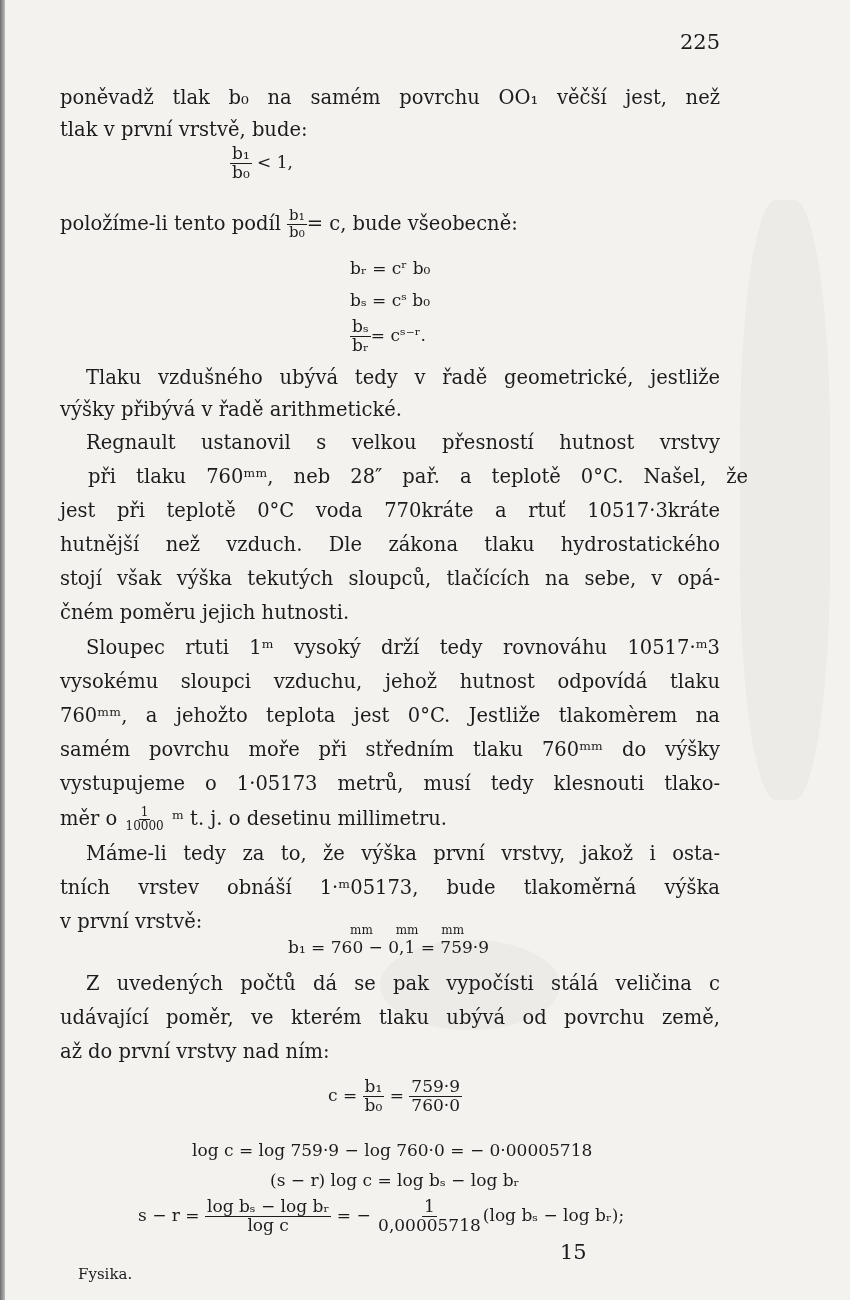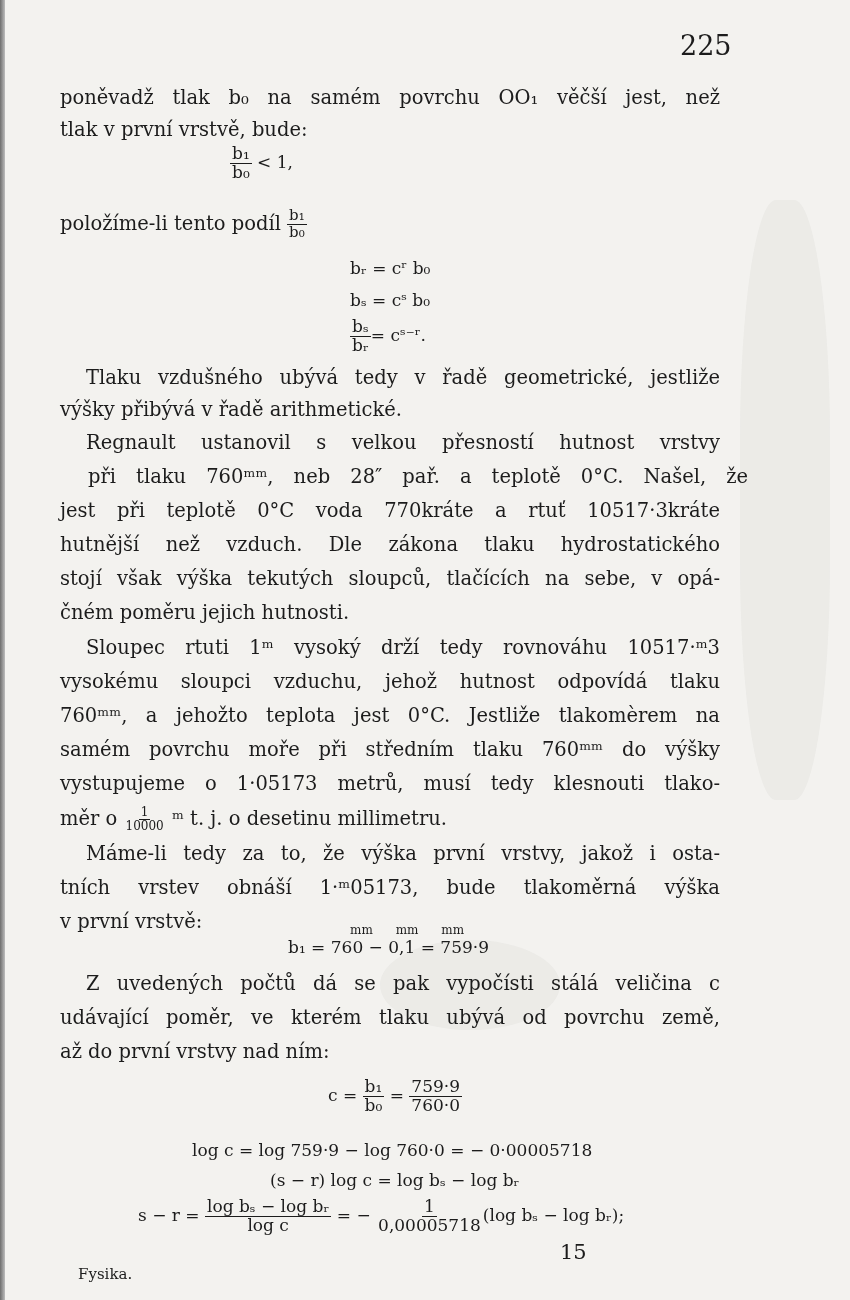--- a/index.html
+++ b/index.html
@@ -4,21 +4,21 @@
 <style>
   html, body { margin: 0; padding: 0; }
   body {
     width: 850px; height: 1300px; position: relative; overflow: hidden;
     background: #f3f2ef;
     font-family: "DejaVu Serif", "Liberation Serif", serif;
     color: #1c1c1c;
   }
   .page-edge { position: absolute; left: 0; top: 0; width: 5px; height: 1300px; background: linear-gradient(to right,#6e6e6e,#bdbdbd); }
   .stain { position:absolute; border-radius:50%; background: rgba(150,150,140,0.08); }
-  .page-number { position: absolute; top: 30px; left: 680px; font-size: 27px; }
+  .page-number { position: absolute; top: 30px; left: 680px; font-size: 21px; }
   .line { position: absolute; left: 60px; width: 660px; font-size: 19.5px; white-space: nowrap; }
   .jline { text-align: justify; text-align-last: justify; }
   .indent { padding-left: 26px; box-sizing: border-box; }
   .eq { position: absolute; font-size: 17px; white-space: nowrap; }
   .frac { display: inline-flex; flex-direction: column; align-items: center; vertical-align: middle; line-height: 1.05; }
   .frac .num { border-bottom: 1px solid #1c1c1c; padding: 0 2px; }
   .frac .den { padding: 0 2px; }
   .footer-sig { position: absolute; left: 78px; top: 1265px; font-size: 15px; }
   .footer-num { position: absolute; left: 560px; top: 1240px; font-size: 21px; }
   .small { font-size: 12px; }
@@ -41,21 +41,21 @@
       <span class="den">b₀</span>
     </span>
   <span>&lt; 1,</span>
 </div>
 
 <div class="line" style="top:208px;">
   <span>položíme-li tento podíl</span>
   <span class="frac" style="font-size:15px;">
       <span class="num">b₁</span>
       <span class="den">b₀</span>
-    </span>
+    </span><span>= c, bude všeobecně:</span>
 </div>
 
 <div class="eq" style="left:350px;top:258px;">bᵣ = cʳ b₀</div>
 <div class="eq" style="left:350px;top:290px;">bₛ = cˢ b₀</div>
 <div class="eq" style="left:350px;top:318px;">
   <span class="frac">
       <span class="num">bₛ</span>
       <span class="den">bᵣ</span>
     </span><span>= cˢ⁻ʳ.</span>
 </div>

